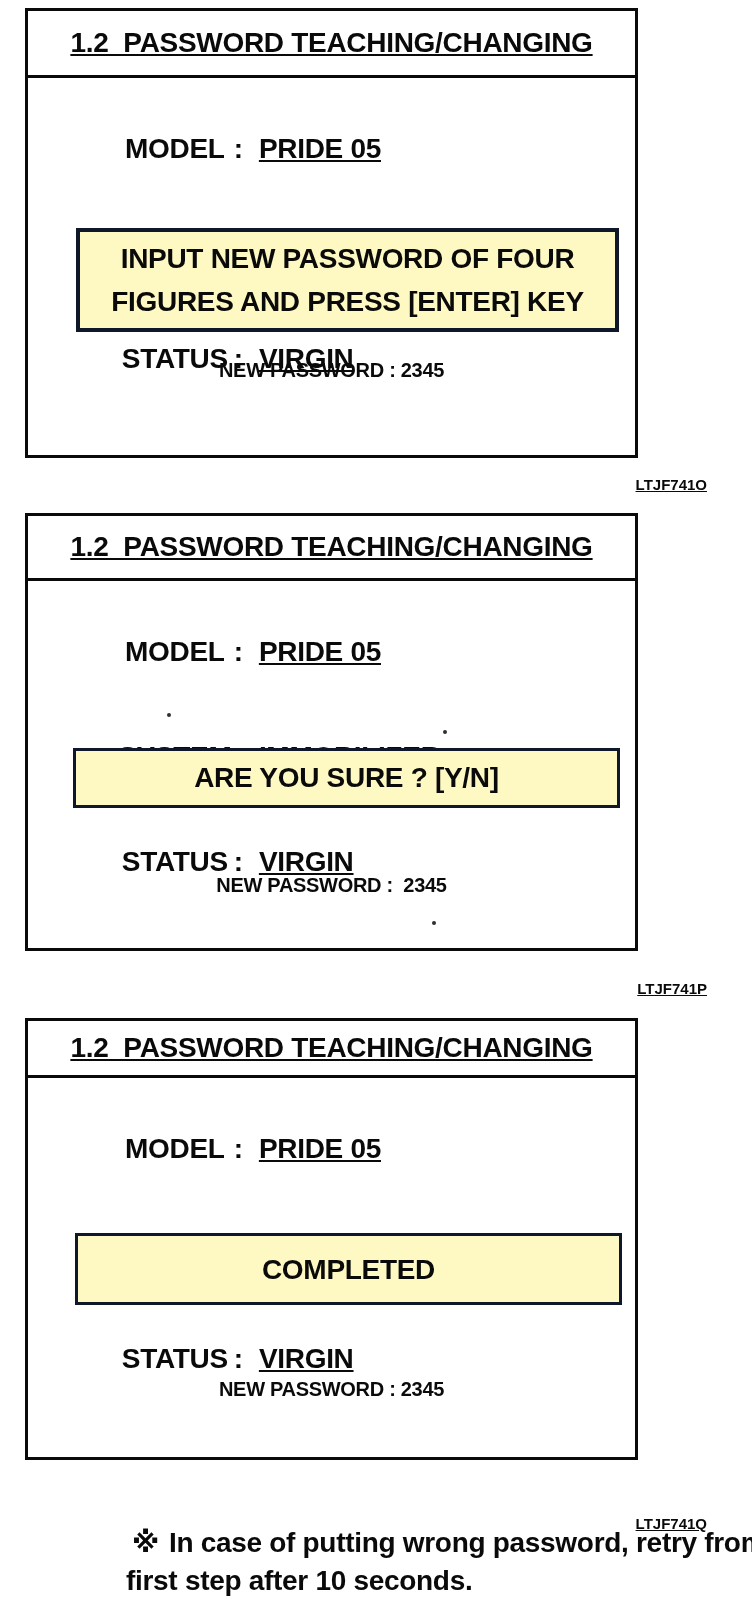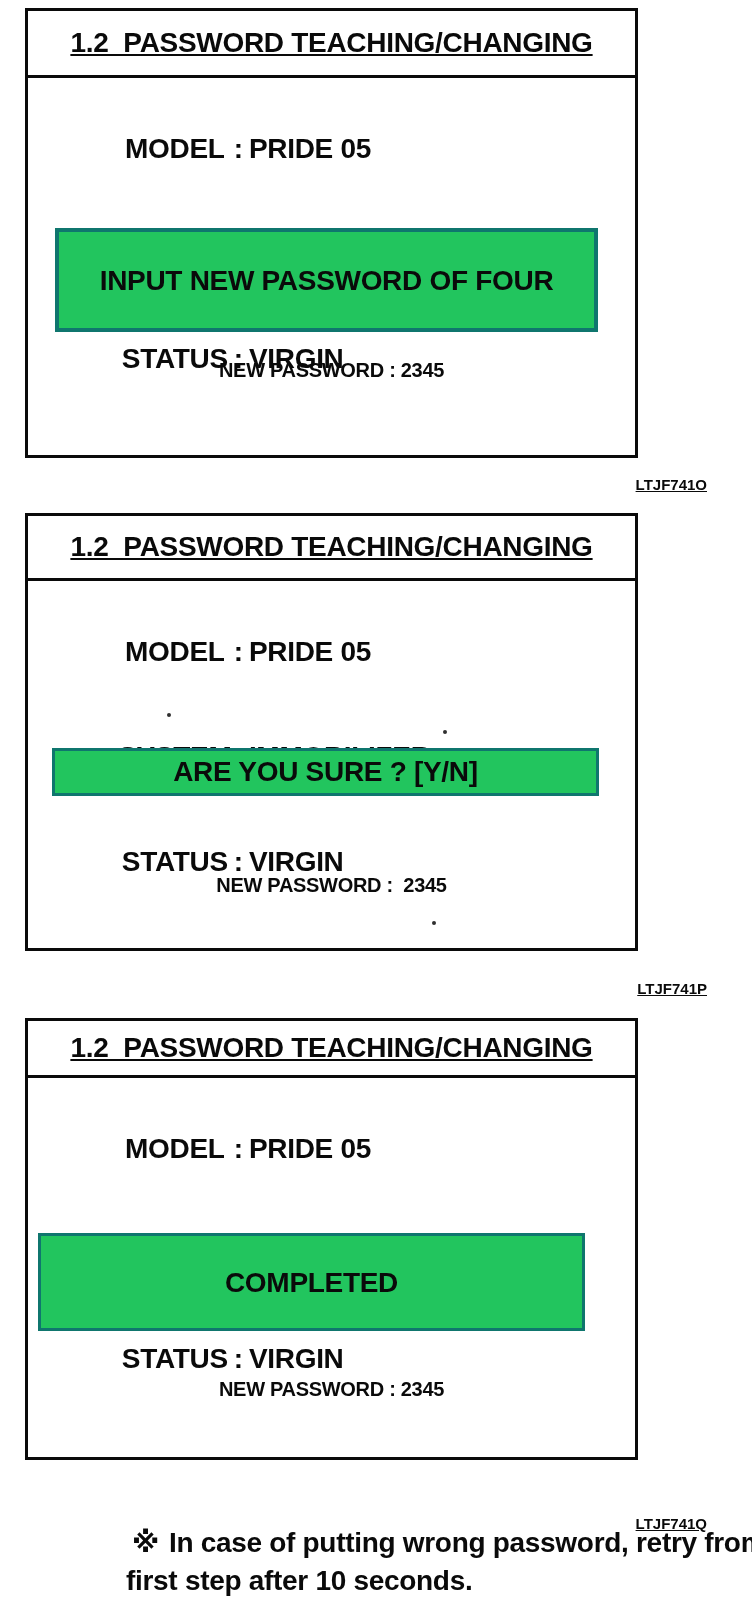--- a/index.html
+++ b/index.html
@@ -32,31 +32,31 @@
     border:3px solid #0a0a0a; border-top:none;
     position:relative; background:#ffffff;
   }
   #s1 .body-box { height:380px; }
   #s2 .body-box { height:370px; }
   #s3 .body-box { height:382px; }
 
   .info { position:absolute; left:28px; top:18px; font-size:28px; line-height:35px; }
   .info-row { white-space:pre; }
   .info-label { display:inline-block; width:118px;text-align:center; }
-  .info-value { margin-left:6px; }
+  .info-value { margin-left:16px;text-decoration:underline; }
 
   .msg-box {
     position:absolute;
-    border:3px solid #0f766e;
+    border:3px solid #0f172a;
     display:flex; flex-direction:column; align-items:center; justify-content:center;
-    text-align:center; font-size:28px; background:#22c55e;
+    text-align:center; font-size:28px; background:#fef9c3;margin-left:21px;
   }
   #s1 .msg-box { left:27px; top:150px; width:543px; height:104px; border-width:4px; line-height:43px; }
-  #s2 .msg-box { left:24px; top:167px; width:547px; height:48px;  line-height:30px; }
-  #s3 .msg-box { left:10px; top:155px; width:547px; height:98px; line-height:41px; }
+  #s2 .msg-box { left:24px; top:167px; width:547px; height:60px;  line-height:30px; }
+  #s3 .msg-box { left:26px; top:155px; width:547px; height:72px; line-height:41px; }
 
   .password { position:absolute; left:0; width:100%; text-align:center; font-size:20px; white-space:pre; }
   #s1 .password { top:281px; }
   #s2 .password { top:293px; }
   #s3 .password { top:300px; }
 
   .fig-label {
     position:absolute; left:25px; width:682px;
     text-align:right; font-size:15px; letter-spacing:0;text-decoration:underline;
   }
@@ -88,20 +88,21 @@
       </div>
       <div class="info-row">
         <span class="info-label">SYSTEM</span><span class="info-colon">:</span><span class="info-value">IMMOBILIZER</span>
       </div>
       <div class="info-row">
         <span class="info-label">STATUS</span><span class="info-colon">:</span><span class="info-value">VIRGIN</span>
       </div>
     </div>
     <div class="msg-box">
       <div class="msg-line">INPUT NEW PASSWORD OF FOUR</div>
+      <div class="msg-line">FIGURES AND PRESS [ENTER] KEY</div>
     </div>
     <div class="password">NEW PASSWORD : 2345</div>
   </div>
 </section>
 <div class="fig-label" id="fig1">LTJF741O</div>
 
 <section class="screen" id="s2">
   <div class="title-box">
     <span>1.2  PASSWORD TEACHING/CHANGING</span>
   </div>

